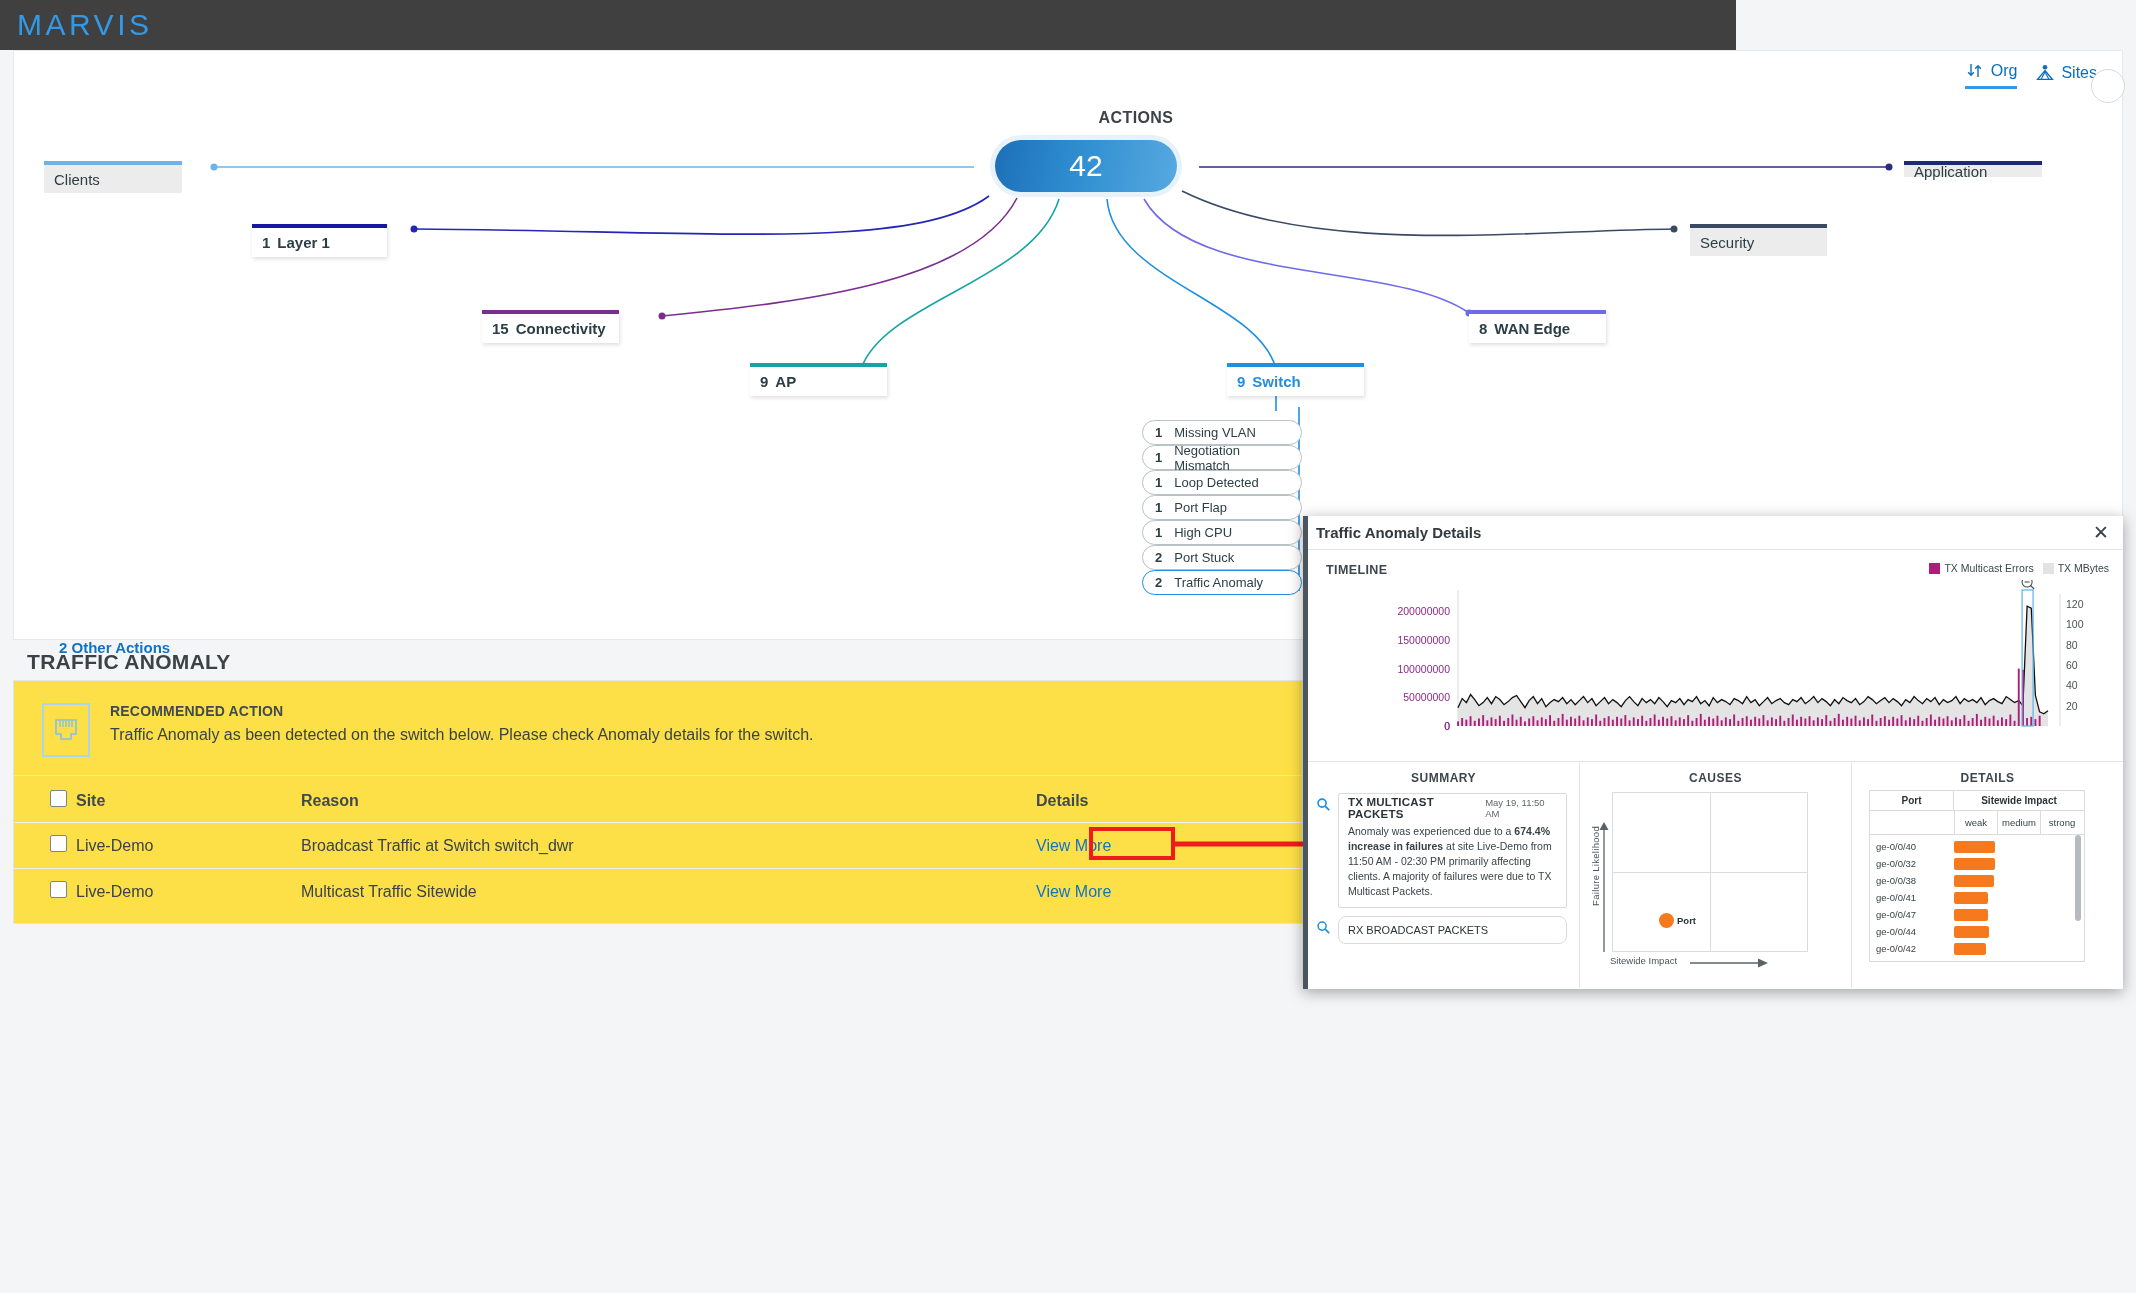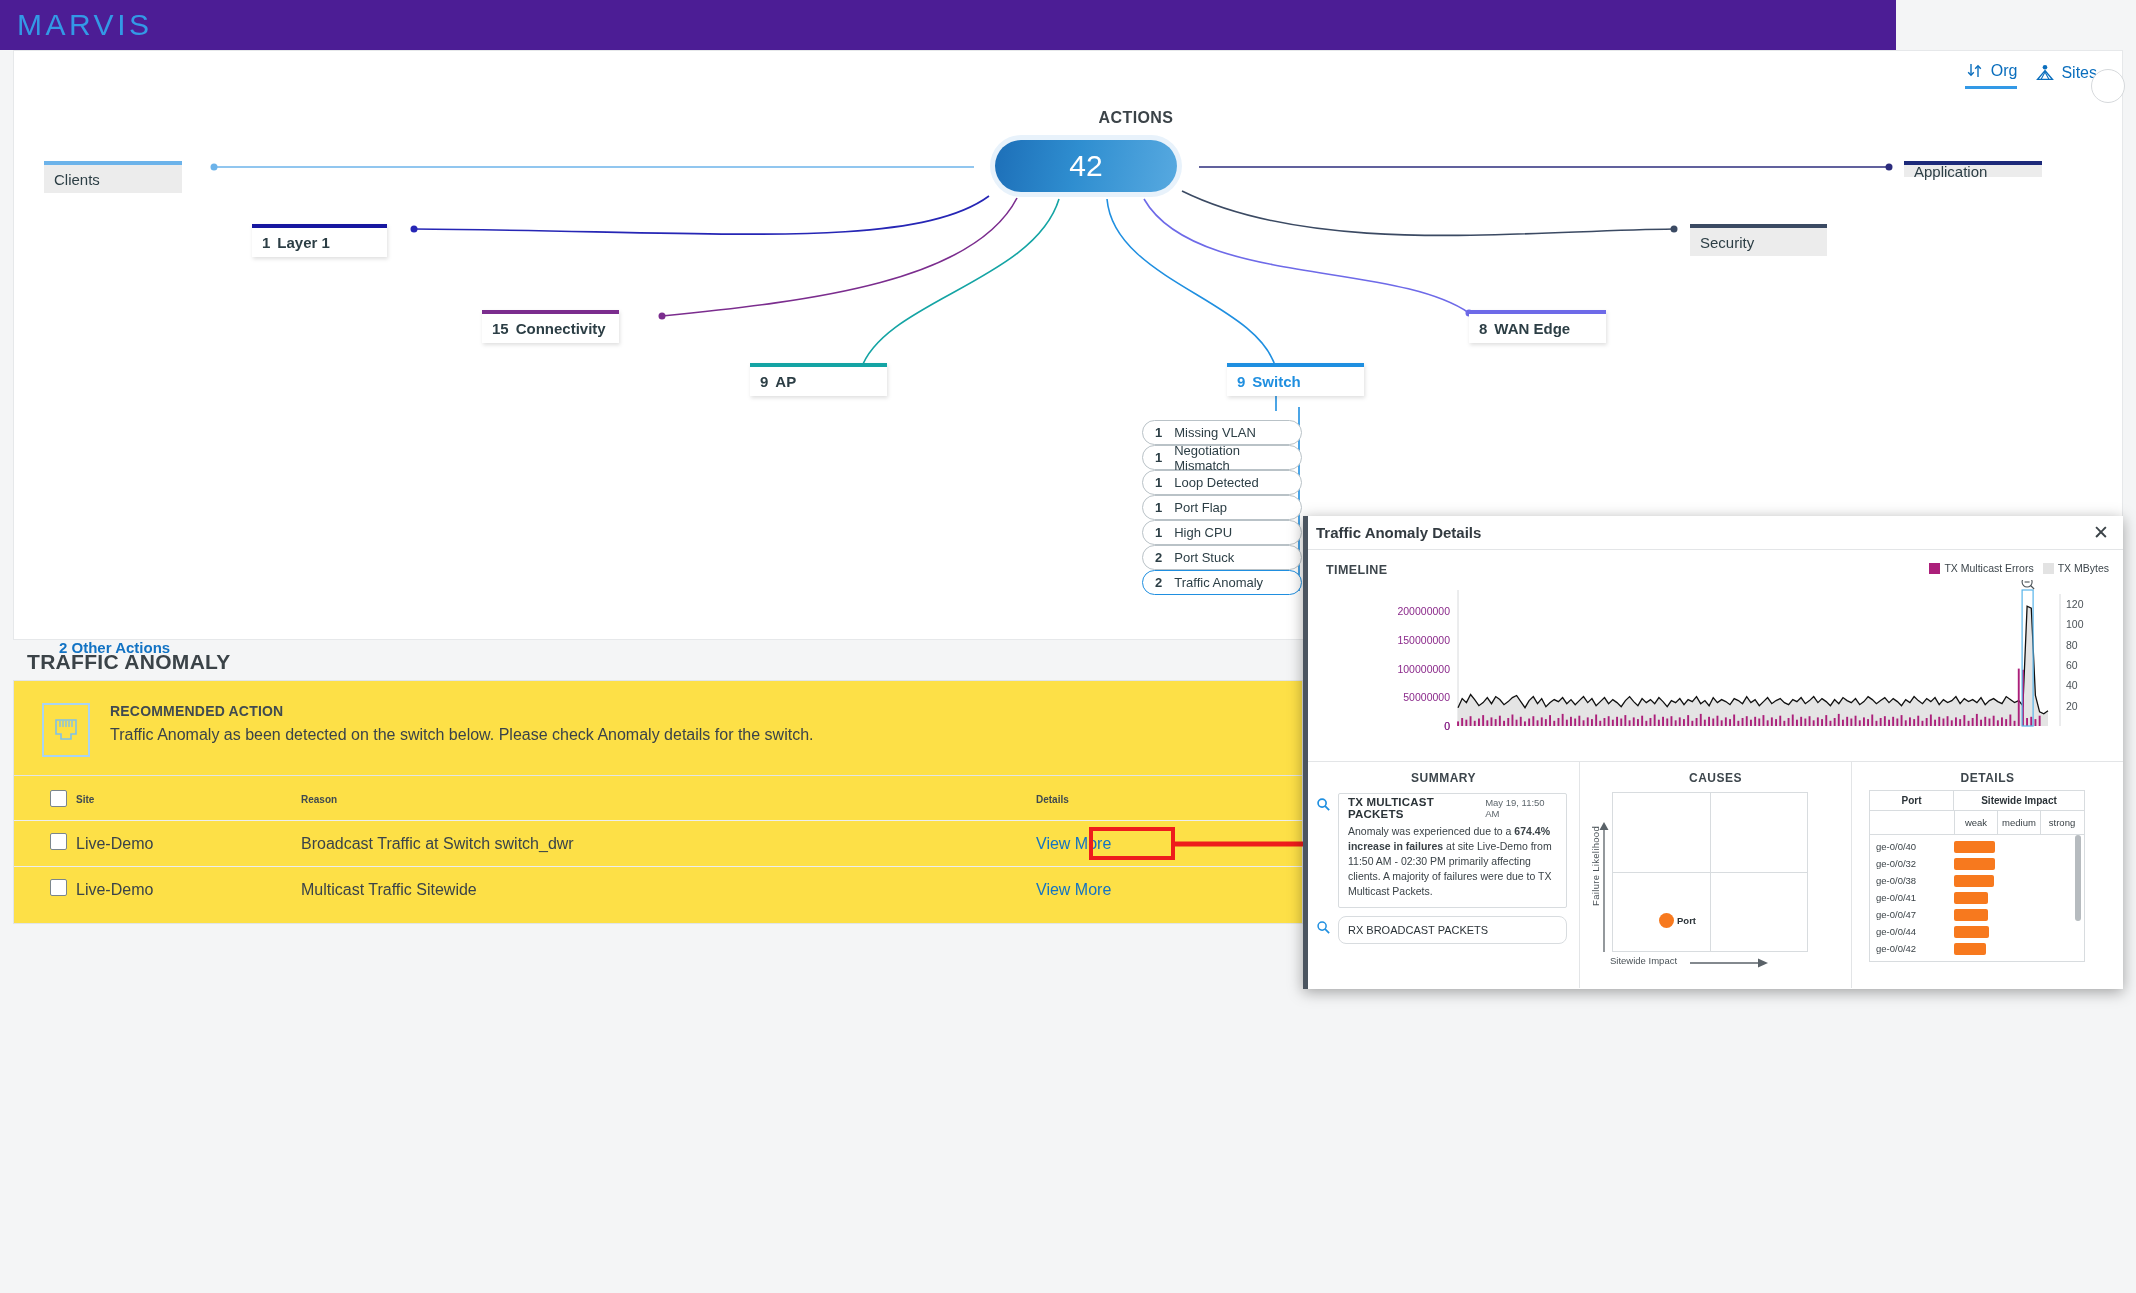--- a/index.html
+++ b/index.html
@@ -8,22 +8,22 @@
     width:2136px; height:1293px;
     background:#f4f5f6;
     font-family:"Liberation Sans", sans-serif;
     color:#2c3e45;
     position:relative;
     overflow:hidden;
   }
 
   
   #brandbar {
-    position:absolute; left:0; top:0; width:1896px; height:50px;
-    background:#4c1d95;
+    position:absolute; left:0; top:0; width:1736px; height:50px;
+    background:#404040;
   }
   #brand-logo {
     position:absolute; left:17px; top:8px;
     font-size:30px; letter-spacing:3.5px; font-weight:400;
     color:#3399e6;
   }
 
   
   #actions-card {
     position:absolute; left:13px; top:50px; width:2110px; height:590px;
@@ -99,21 +99,21 @@
   #rec-row { display:flex; gap:20px; padding:22px 28px 18px 28px; border-bottom:1px solid #e2e5e7; }
   #rec-icon {
     width:48px; height:54px; border:2px solid #a9d4f2; flex:0 0 auto;
     display:flex; align-items:center; justify-content:center;
   }
   #rec-title { font-size:14px; font-weight:700; letter-spacing:.2px; color:#404a50; }
   #rec-desc { font-size:16px; margin-top:7px; color:#3a4349; }
 
   table.ta-table { width:100%; border-collapse:collapse; }
   table.ta-table th {
-    text-align:left; font-size:10px; font-weight:700; color:#404a50;
+    text-align:left; font-size:16px; font-weight:700; color:#404a50;
     padding:14px 0 11px 0;
   }
   table.ta-table td { font-size:16px; padding:12px 0; color:#3a4349; border-top:1px solid #eceef0; }
   table.ta-table tr.head th { border:none; }
   .col-chk { width:62px; padding-left:36px !important; }
   .col-site { width:225px; }
   .col-reason { width:735px; }
   .chk { width:17px; height:17px; border:1.5px solid #7b868c; border-radius:2px; background:#fff; cursor:pointer; display:inline-block; }
   .view-more { color:#1273c4; font-size:16px; cursor:pointer; }
   #vm-highlight {

